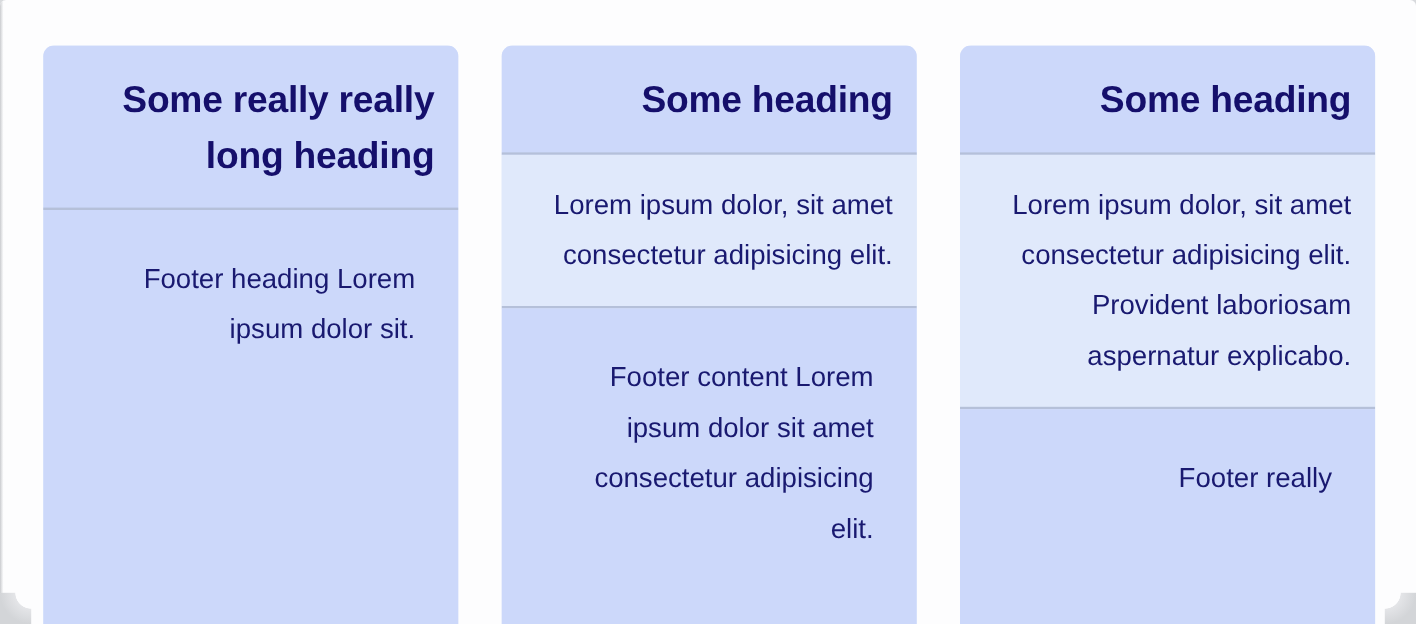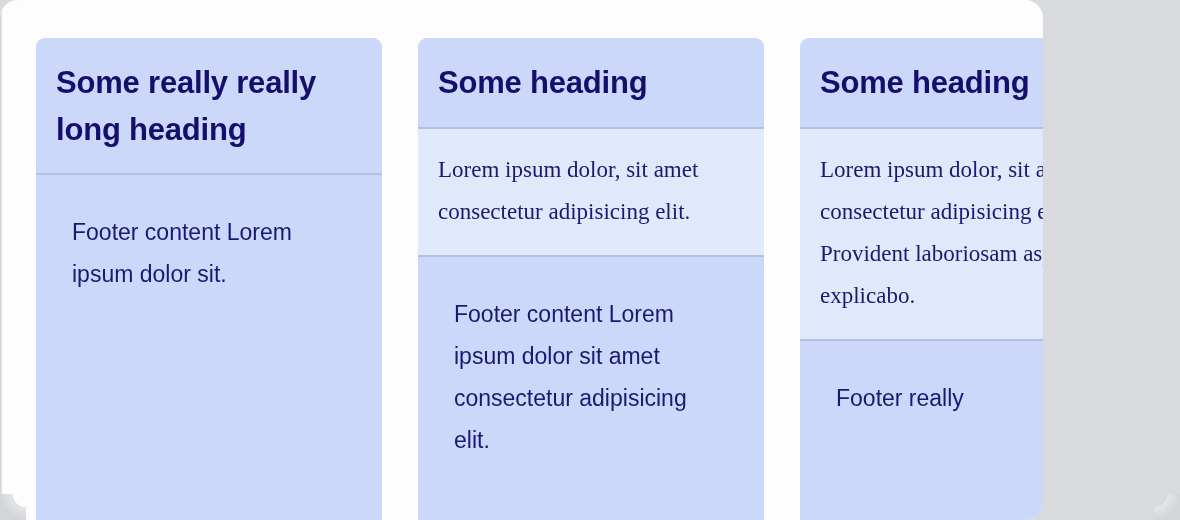--- a/index.html
+++ b/index.html
@@ -12,26 +12,27 @@
   }
   body {
     font-family: "Liberation Sans", sans-serif;
   }
 
   
   .viewport {
     position: absolute;
     left: 0;
     top: 0;
-    width: 1043px;
+    width: 1180px;
     height: 520px;
     background: #fdfdfe;
-    border-radius: 18px;
+    border-radius: 5px;
     overflow: hidden;
     box-sizing: border-box;
+    text-align: right;
   }
   .viewport-edge-left {
     position: absolute;
     left: 0;
     top: 0;
     width: 3px;
     height: 520px;
     background: linear-gradient(to right, #c9cbce 0%, #e9eaec 55%, #fdfdfe 100%);
     pointer-events: none;
   }
@@ -79,21 +80,20 @@
     background: #e0e9fb;
     padding: 20px 20px 22px 20px;
     border-bottom: 2px solid #b5c0d9;
     flex: 0 0 auto;
   }
   .card-body p {
     margin: 0;
     font-size: 23px;
     line-height: 1.83;
     color: #191970;
-    font-family: Liberation Serif, serif;
   }
 
   .card-footer {
     background: #ccd8fa;
     padding: 20px 20px 24px 20px;
     flex: 1 1 auto;
   }
   .card-footer p {
     margin: 16px;
     font-size: 23px;
@@ -117,21 +117,21 @@
 
 <div class="viewport">
 
   <div class="card-row">
 
     <div class="card">
       <div class="card-header">
         <h2>Some really really long heading</h2>
       </div>
       <div class="card-footer">
-        <p>Footer content Lorem ipsum dolor sit.</p>
+        <p>Footer heading Lorem ipsum dolor sit.</p>
       </div>
     </div>
 
     <div class="card">
       <div class="card-header">
         <h2>Some heading</h2>
       </div>
       <div class="card-body">
         <p>Lorem ipsum dolor, sit amet consectetur adipisicing elit.</p>
       </div>

